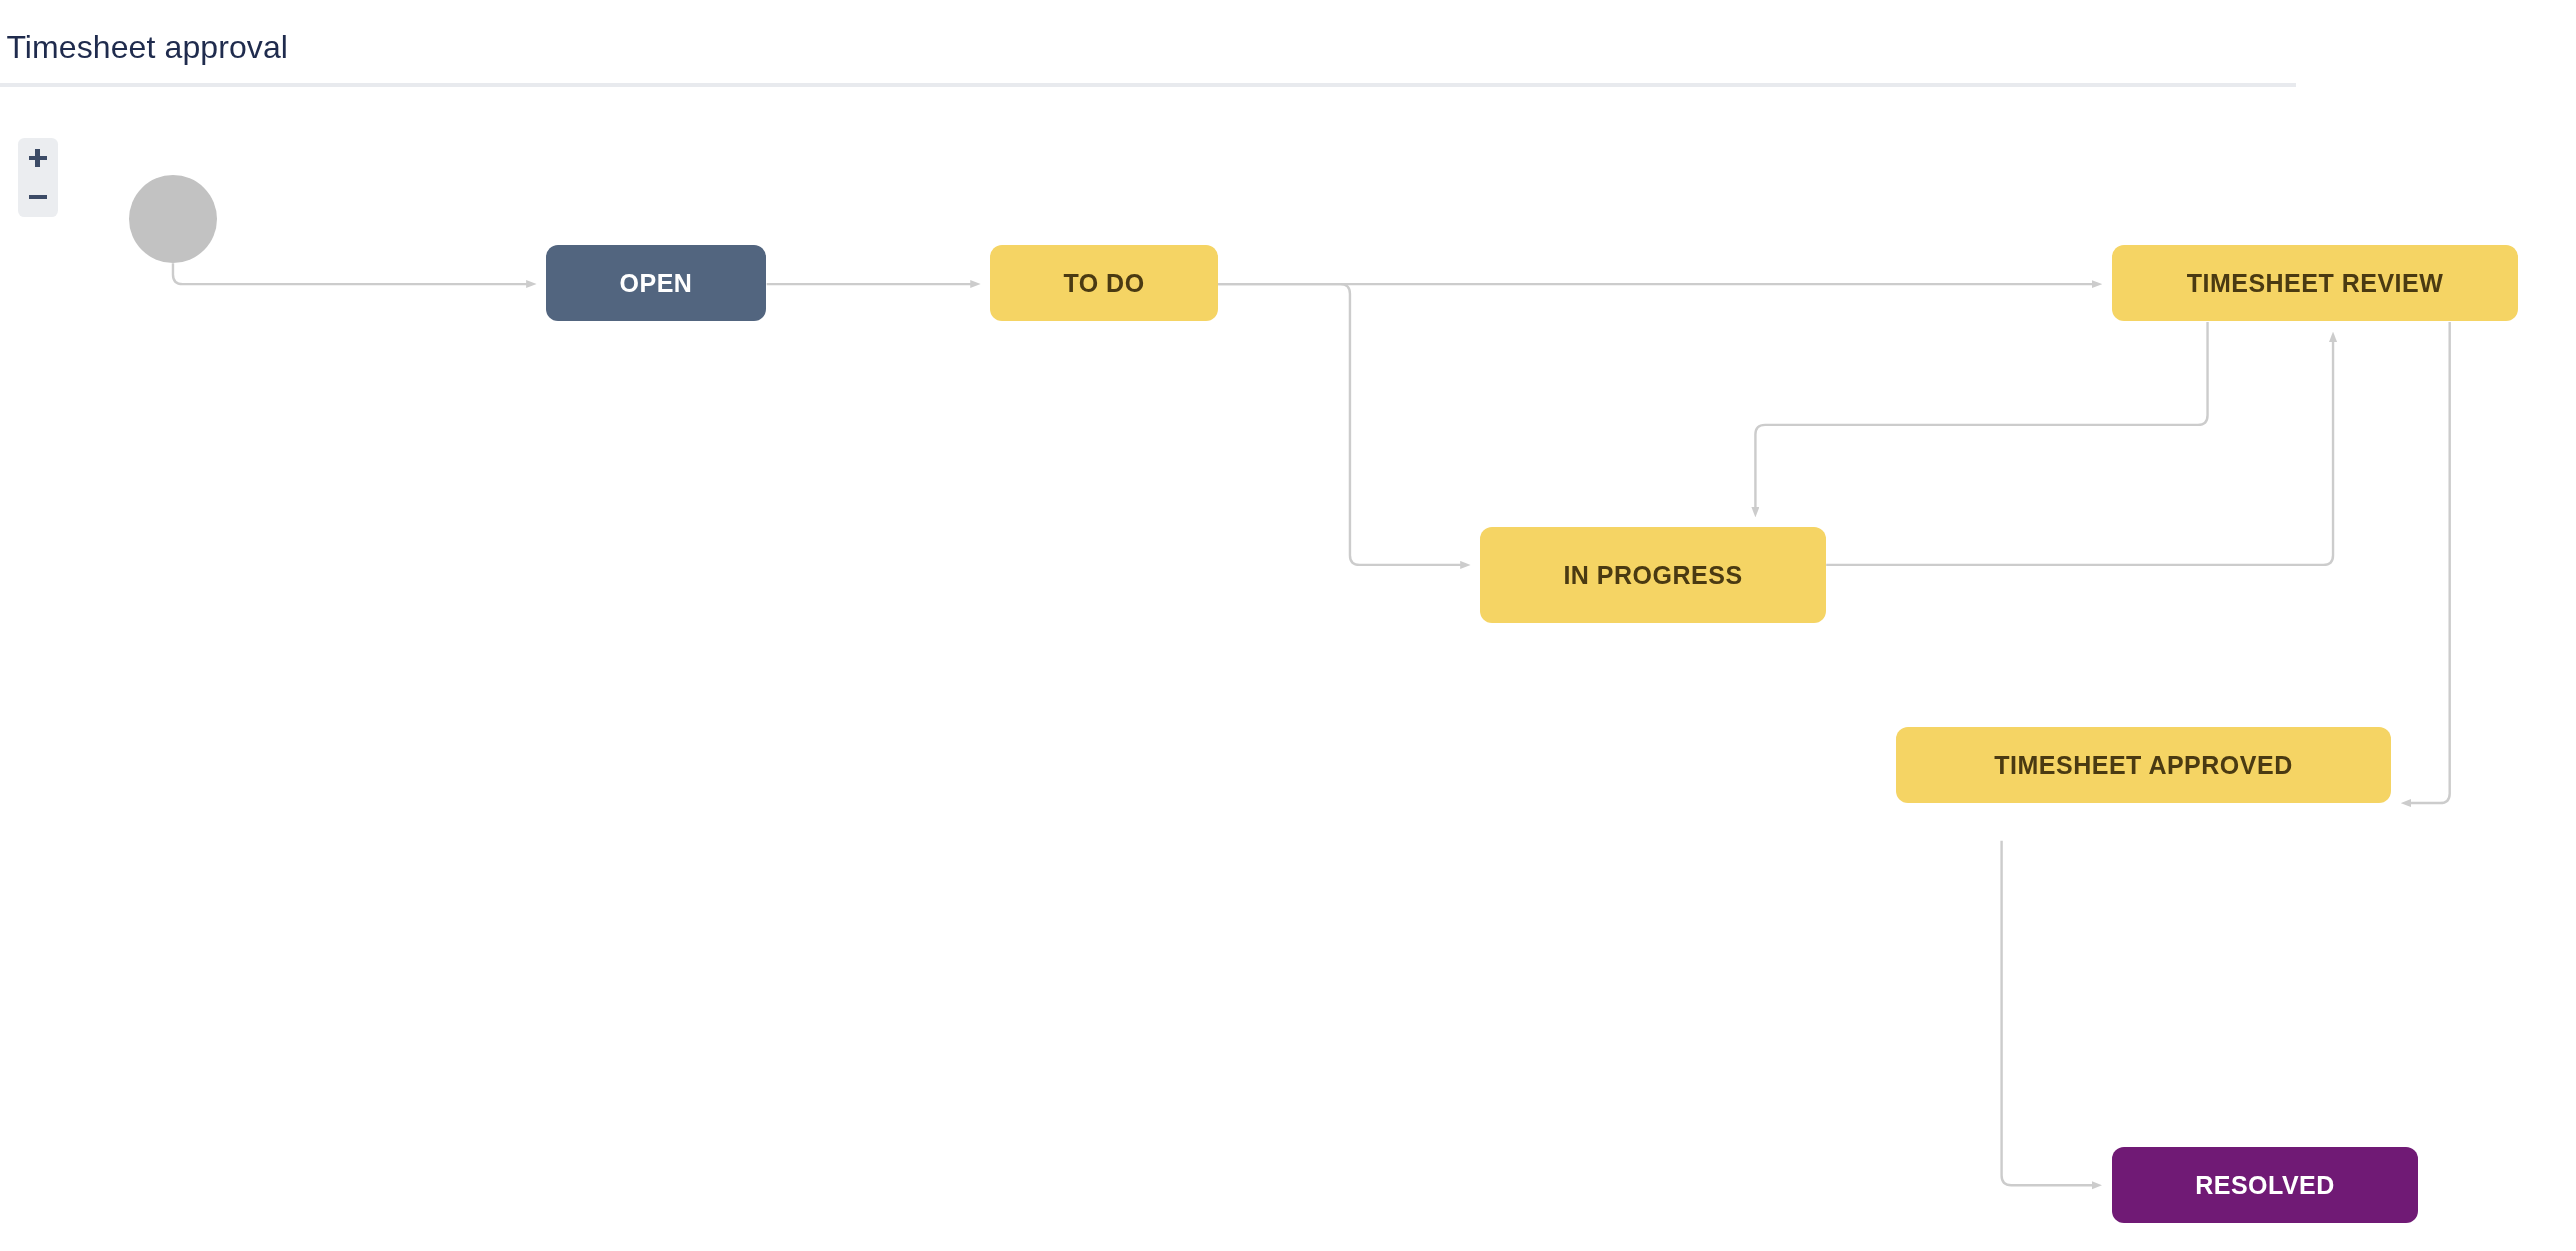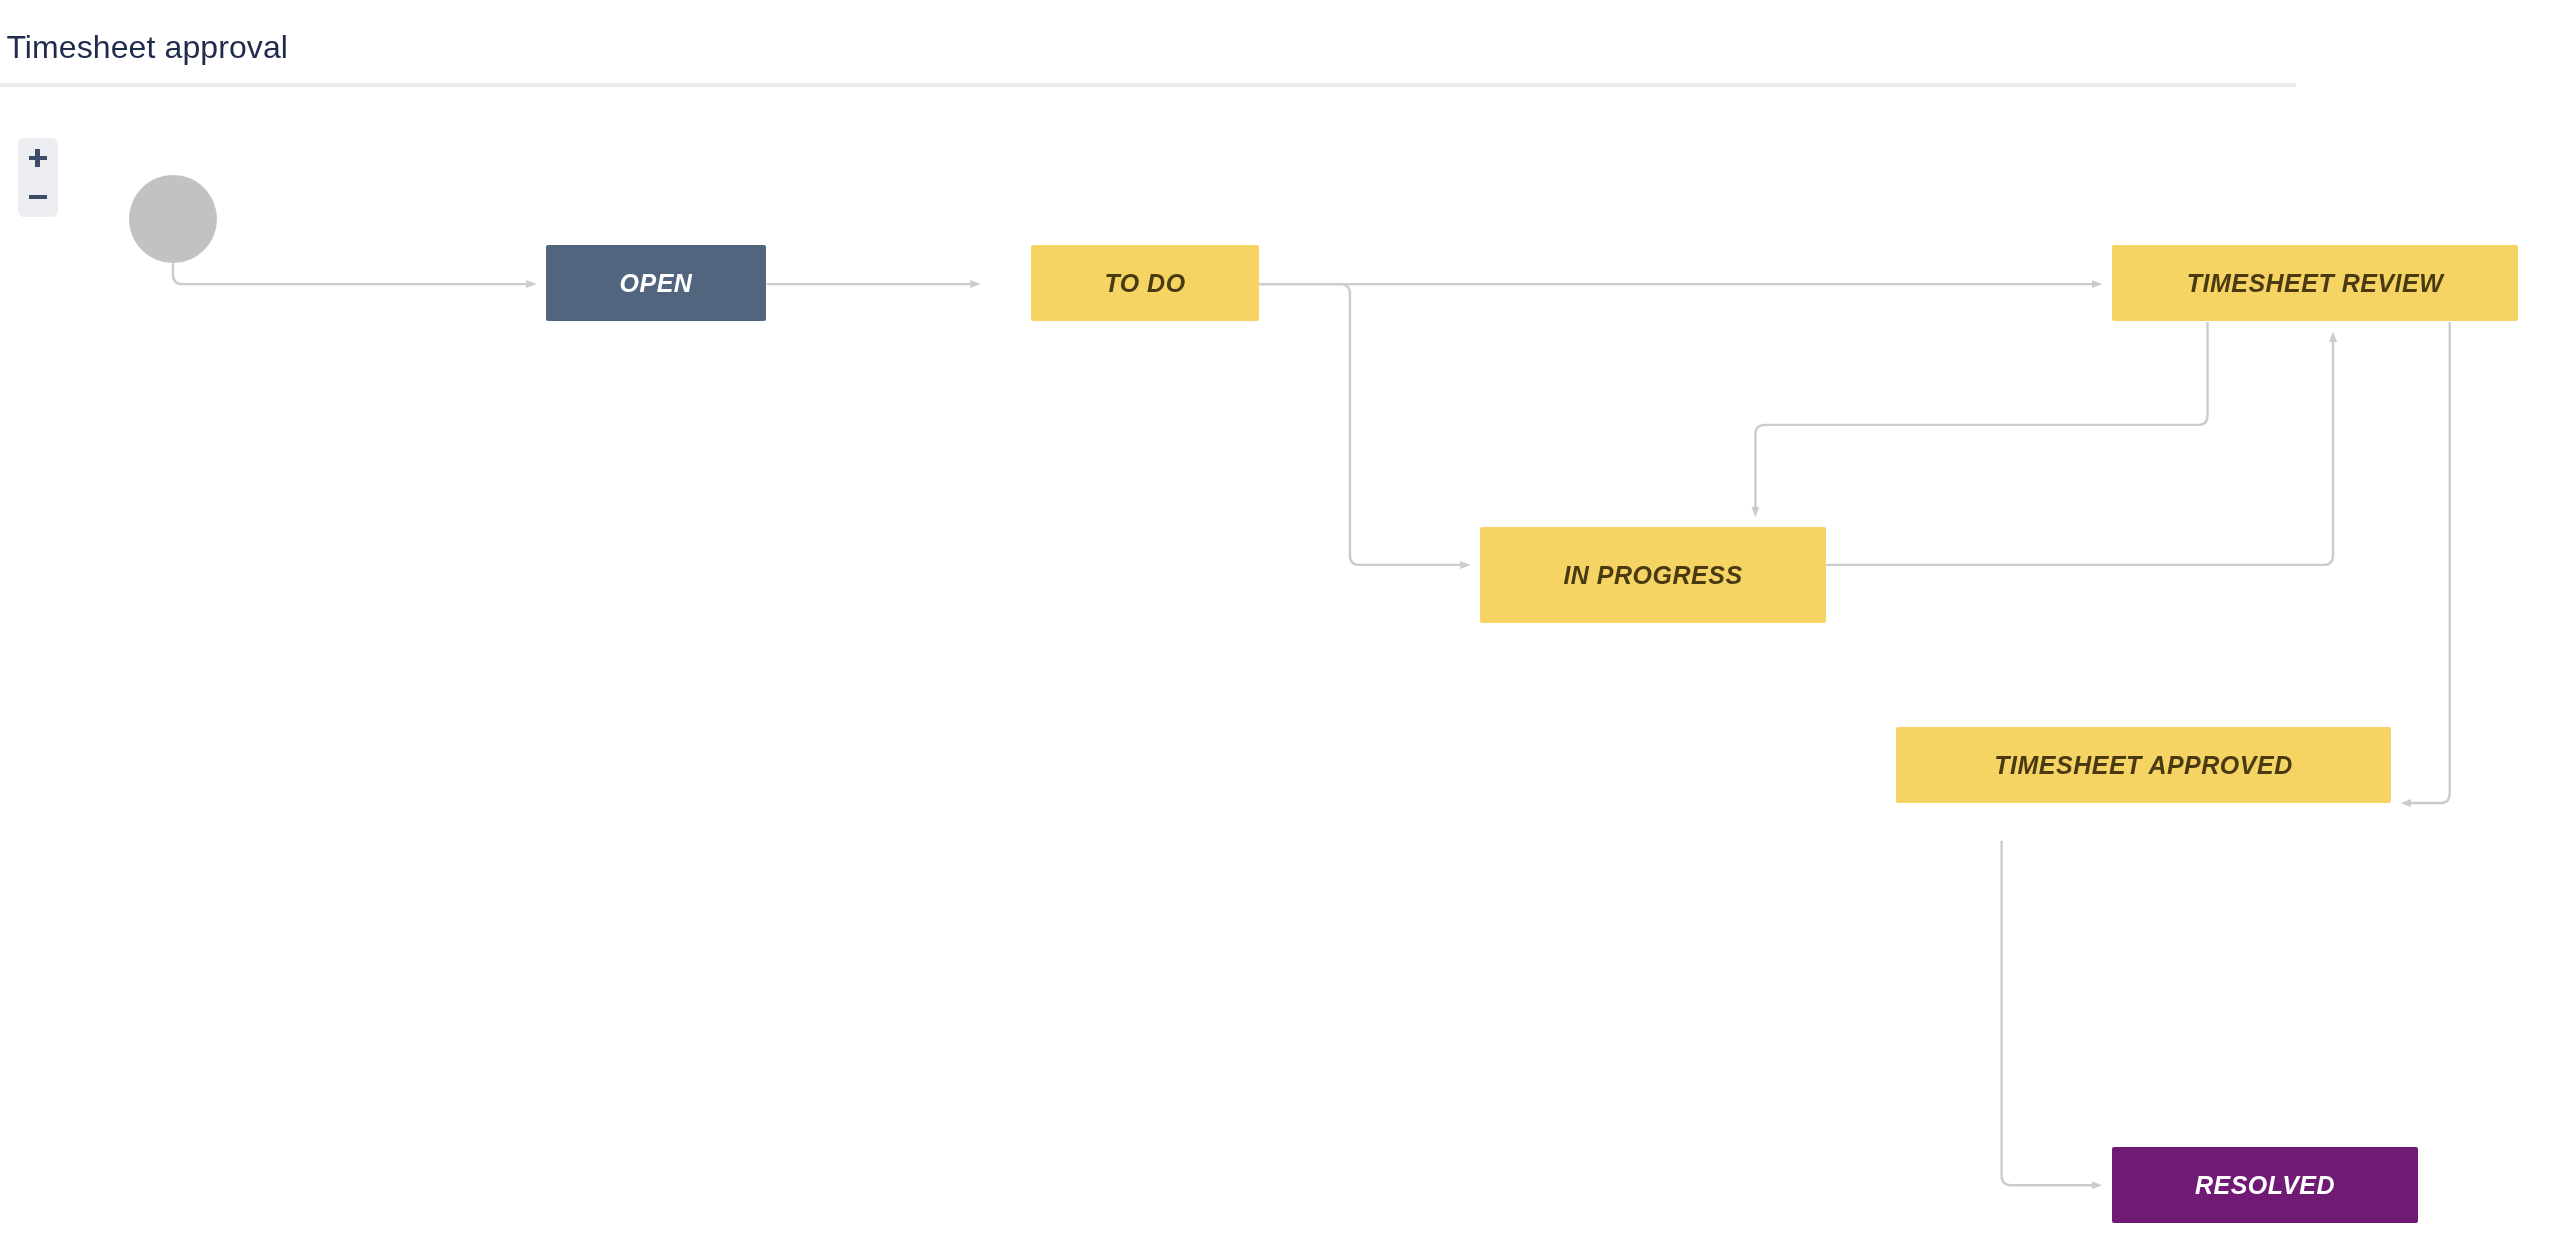--- a/index.html
+++ b/index.html
@@ -101,26 +101,25 @@
     height: 17.7px;
     display: block;
   }
 
   
   .node {
     position: absolute;
     display: flex;
     align-items: center;
     justify-content: center;
-    border-radius: 2px;
+    border-radius: 12px;
     box-sizing: border-box;
     cursor: pointer;
     z-index: 20;
     user-select: none;
-    font-style: italic;
   }
   .node-label {
     font-size: 25px;
     font-weight: 700;
     letter-spacing: 0.5px;
     white-space: nowrap;
   }
   .node.status-open {
     background: #52657f;
   }
@@ -190,21 +189,21 @@
         <path d="M 2488,932 L 2488,1348 Q 2488,1360 2500,1360 L 2601,1360" marker-end="url(#arrow-right)"></path>
       </g>
     </svg>
 
     <div class="start-node" style="left:129px; top:84px; width:88px; height:88px;"></div>
 
     <div class="node status-open" style="left:546px; top:154px; width:220px; height:76px;">
       <span class="node-label">OPEN</span>
     </div>
 
-    <div class="node status-yellow" style="left:990px; top:154px; width:228px; height:76px;margin-left:41px;">
+    <div class="node status-yellow" style="left:990px; top:154px; width:228px; height:76px;">
       <span class="node-label">TO DO</span>
     </div>
 
     <div class="node status-yellow" style="left:2112px; top:154px; width:406px; height:76px;">
       <span class="node-label">TIMESHEET REVIEW</span>
     </div>
 
     <div class="node status-yellow" style="left:1480px; top:436px; width:346px; height:96px;">
       <span class="node-label">IN PROGRESS</span>
     </div>

